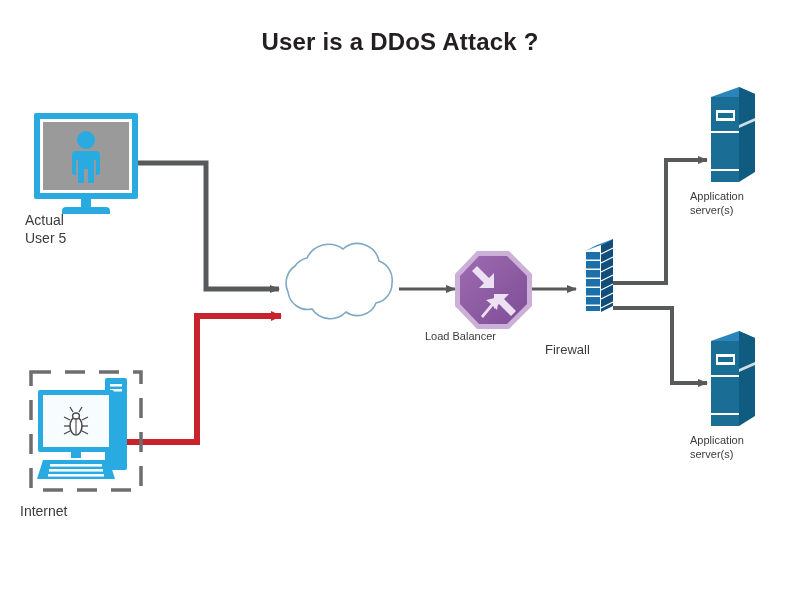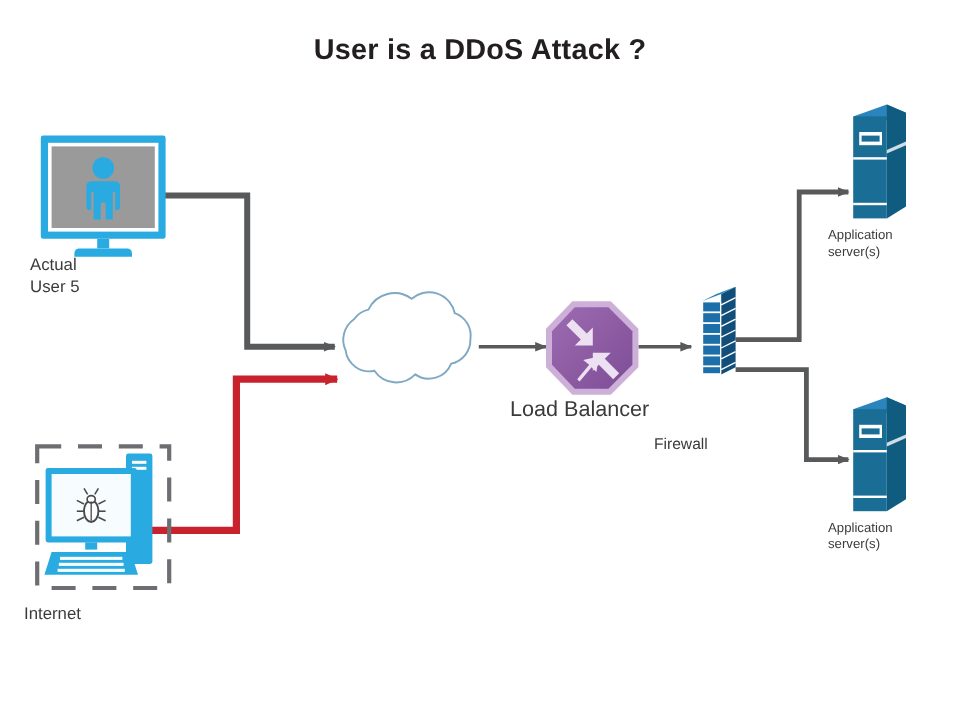--- a/index.html
+++ b/index.html
@@ -59,28 +59,27 @@
     left: 295px;
     top: 279px;
     width: 110px;
     font-size: 17px;
     color: #4d4d4d;
   }
   .label-loadbalancer {
     left: 425px;
     top: 330px;
     width: 150px;
-    font-size: 18px;
+    font-size: 11px;
   }
   .label-firewall {
     left: 545px;
     top: 342px;
     width: 110px;
     font-size: 13px;
-    margin-top: 20px;
   }
   .label-server-top {
     left: 690px;
     top: 190px;
     width: 110px;
     font-size: 11px;
   }
   .label-server-bottom {
     left: 690px;
     top: 434px;

